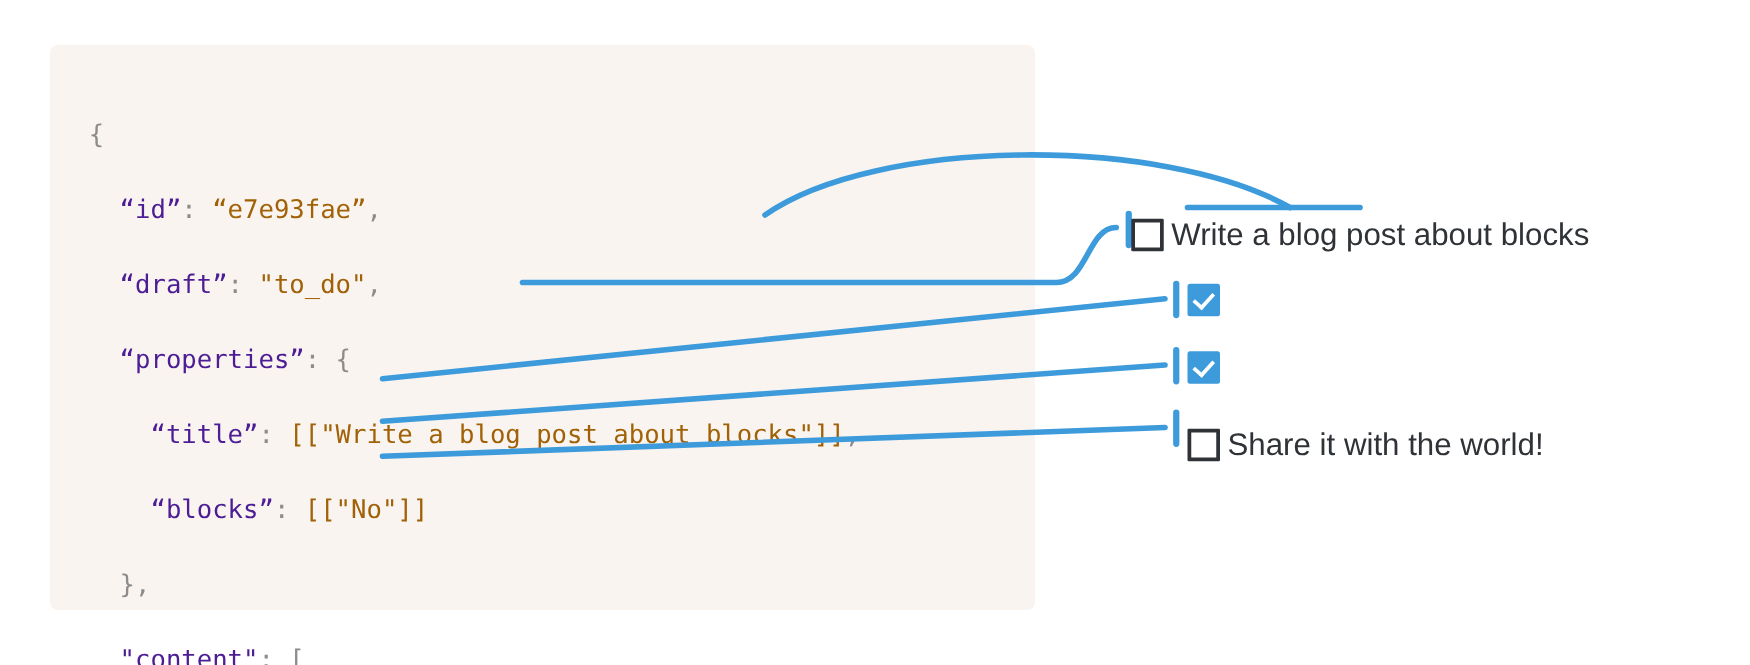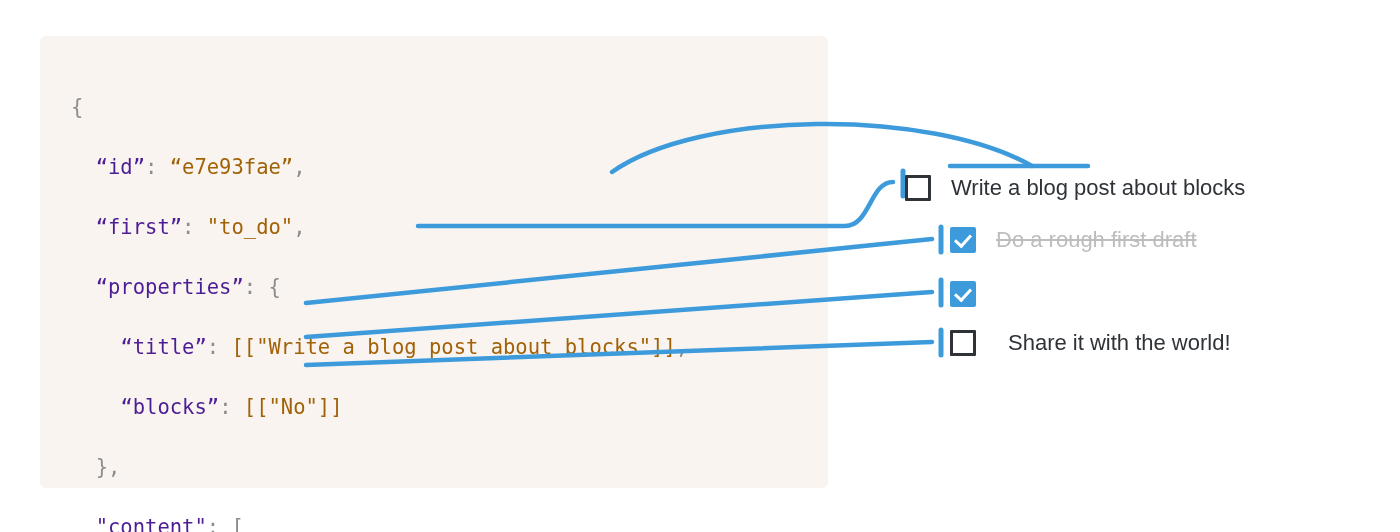--- a/index.html
+++ b/index.html
@@ -59,21 +59,21 @@
   .todo-row {
     position: absolute;
     left: 0;
     display: flex;
     align-items: center;
     height: 40px;
   }
   .todo-row.r0 { top: 0px;   left: 0px;  }
   .todo-row.r1 { top: 52px;  left: 45px; }
   .todo-row.r2 { top: 106px; left: 45px; }
-  .todo-row.r3 { top: 155px; left: 45px; gap: 12px; }
+  .todo-row.r3 { top: 168px; left: 45px; }
 
   .checkbox {
     width: 26px;
     height: 26px;
     box-sizing: border-box;
     flex: 0 0 auto;
     position: relative;
   }
   .checkbox.unchecked {
     border: 3px solid #2f3337;
@@ -90,40 +90,40 @@
     position: absolute;
     left: 8px;
     top: 4px;
     width: 7px;
     height: 13px;
     border: solid #ffffff;
     border-width: 0 3px 3px 0;
     transform: rotate(42deg);
   }
   .todo-label {
-    margin-left: 20px;
+    margin-left: 6px;
     font-family: "Liberation Sans", sans-serif;
-    font-size: 22px;
+    font-size: 25px;
     color: #2f3337;
     white-space: nowrap;
   }
   .todo-label.done {
     color: #bdbdbd;
     text-decoration: line-through;
     text-decoration-thickness: 2px;
   }
 </style>
 </head>
 <body>
 
 <div id="code-panel">
   <div id="code-block">
 <span class="ln"><span class="p">{</span></span>
 <span class="ln">  <span class="k">“id”</span><span class="p">:</span> <span class="s">“e7e93fae”</span><span class="p">,</span></span>
-<span class="ln">  <span class="k">“first”</span><span class="p">:</span> <span class="s">"to_do"</span><span class="p">,</span></span>
+<span class="ln">  <span class="k">“draft”</span><span class="p">:</span> <span class="s">"to_do"</span><span class="p">,</span></span>
 <span class="ln">  <span class="k">“properties”</span><span class="p">:</span> <span class="p">{</span></span>
 <span class="ln">    <span class="k">“title”</span><span class="p">:</span> <span class="s">[["Write a blog post about blocks"]]</span><span class="p">,</span></span>
 <span class="ln">    <span class="k">“blocks”</span><span class="p">:</span> <span class="s">[["No"]]</span></span>
 <span class="ln">  <span class="p">},</span></span>
 <span class="ln">  <span class="k">"content"</span><span class="p">:</span> <span class="p">[</span></span>
 
 
 
 
 
@@ -155,21 +155,20 @@
 
 <div id="todo-list">
 
   <div class="todo-row r0">
     <div class="checkbox unchecked"></div>
     <div class="todo-label">Write a blog post about blocks</div>
   </div>
 
   <div class="todo-row r1">
     <div class="checkbox checked"></div>
-    <div class="todo-label done">Do a rough first draft</div>
   </div>
 
   <div class="todo-row r2">
     <div class="checkbox checked"></div>
   </div>
 
   <div class="todo-row r3">
     <div class="checkbox unchecked"></div>
     <div class="todo-label">Share it with the world!</div>
   </div>

